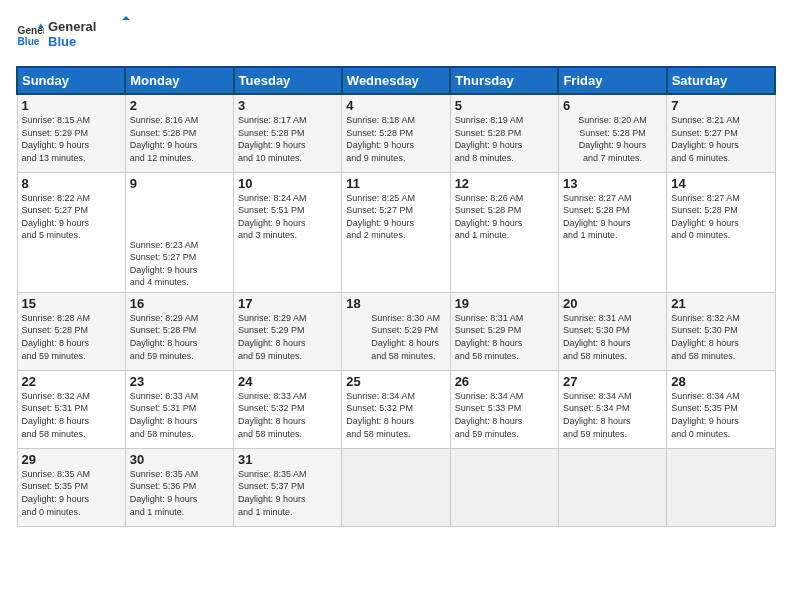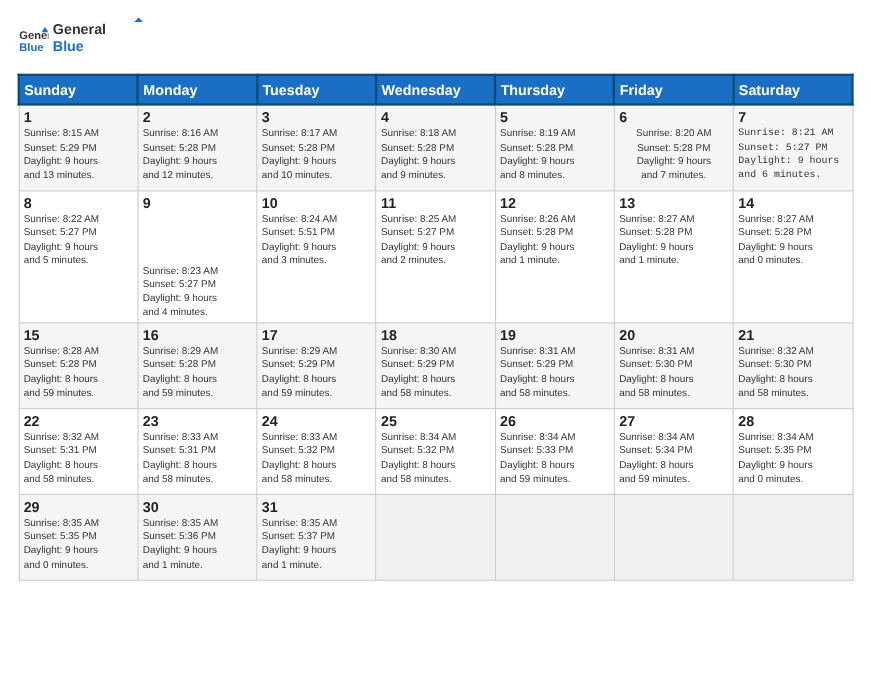--- a/index.html
+++ b/index.html
@@ -161,21 +161,21 @@
           </td>
           <td>
             <span class="day-num">6</span>
             <div class="day-info" style="white-space: pre-line; text-align: center;">Sunrise: 8:20 AM
 Sunset: 5:28 PM
 Daylight: 9 hours
 and 7 minutes.</div>
           </td>
           <td>
             <span class="day-num">7</span>
-            <div class="day-info" style="white-space: pre-line; font-family: Liberation Mono, monospace;">Sunrise: 8:21 AM
+            <div class="day-info" style="white-space: pre-line;">Sunrise: 8:21 AM
 Sunset: 5:27 PM
 Daylight: 9 hours
 and 6 minutes.</div>
           </td>
         </tr>
         <tr>
           <td>
             <span class="day-num">8</span>
             <div class="day-info" style="white-space: pre-line;">Sunrise: 8:22 AM
 Sunset: 5:27 PM
@@ -242,21 +242,21 @@
           </td>
           <td>
             <span class="day-num">17</span>
             <div class="day-info" style="white-space: pre-line;">Sunrise: 8:29 AM
 Sunset: 5:29 PM
 Daylight: 8 hours
 and 59 minutes.</div>
           </td>
           <td>
             <span class="day-num">18</span>
-            <div class="day-info" style="white-space: pre-line;">Sunrise: 8:30 AM
+            <div class="day-info" style="white-space: pre-line; margin-left: 25px;">Sunrise: 8:30 AM
 Sunset: 5:29 PM
 Daylight: 8 hours
 and 58 minutes.</div>
           </td>
           <td>
             <span class="day-num">19</span>
             <div class="day-info" style="white-space: pre-line;">Sunrise: 8:31 AM
 Sunset: 5:29 PM
 Daylight: 8 hours
 and 58 minutes.</div>

